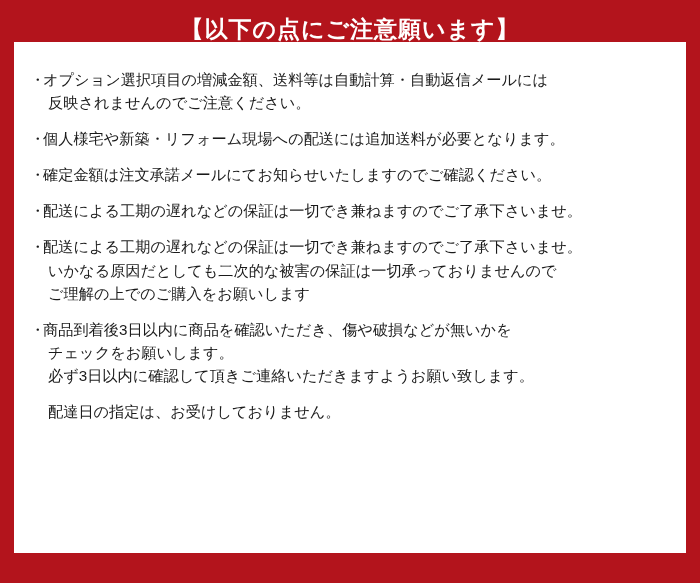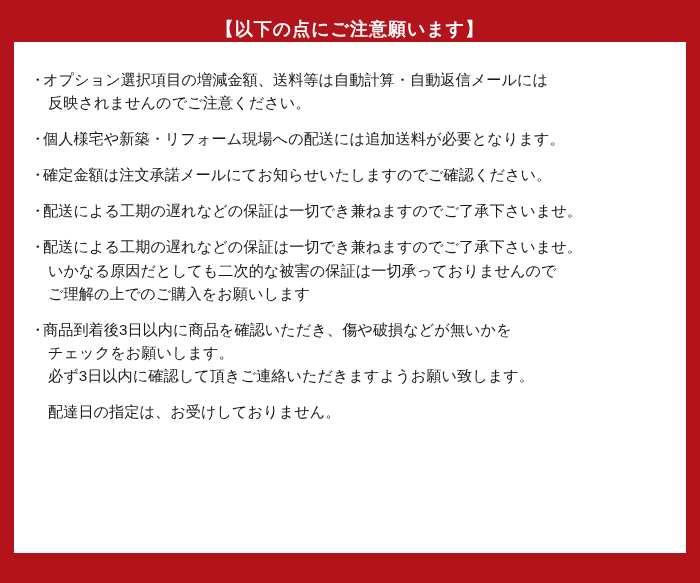--- a/index.html
+++ b/index.html
@@ -20,21 +20,21 @@
     box-sizing: border-box;
     background: #b3141c;
     padding: 0;
   }
   .notice-header {
     height: 58px;
     display: flex;
     align-items: center;
     justify-content: center;
     color: #ffffff;
-    font-size: 18px;
+    font-size: 23px;
     font-weight: bold;
     letter-spacing: 1px;
   }
   .notice-body {
     position: absolute;
     left: 14px;
     top: 42px;
     width: 672px;
     height: 511px;
     box-sizing: border-box;

